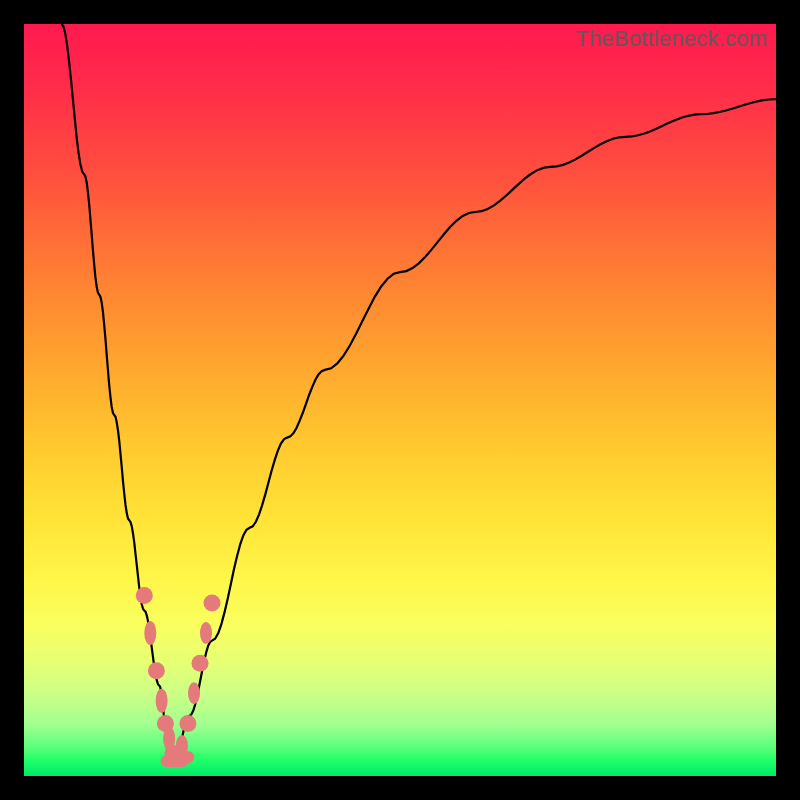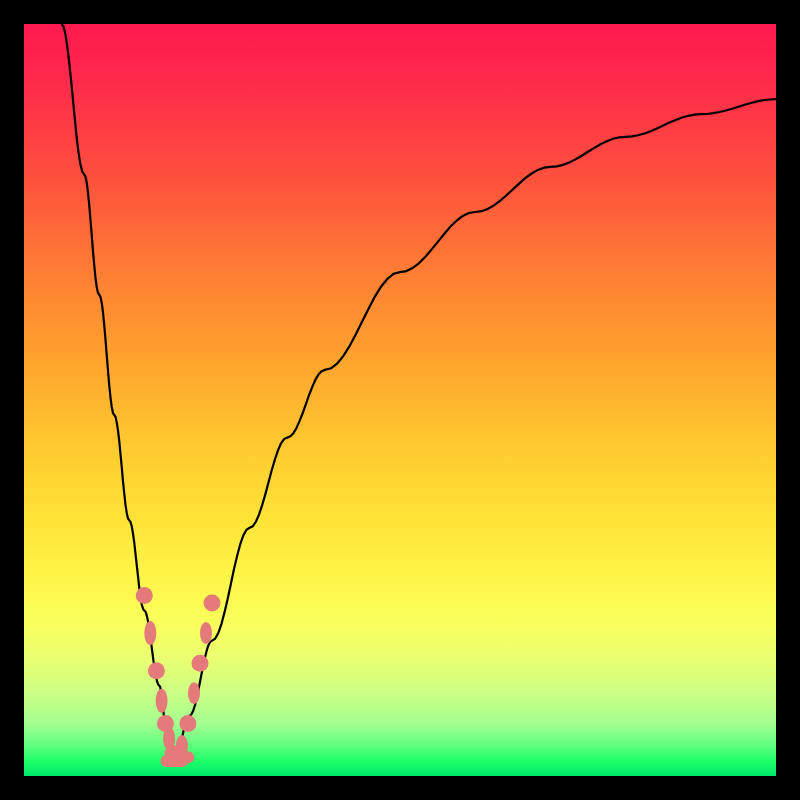--- a/index.html
+++ b/index.html
@@ -70,20 +70,21 @@
     fill: #e47a7a;
     stroke: none;
   }
 </style>
 </head>
 <body>
 
 <div class="frame">
   <div class="plot-area">
 
+    <div class="watermark">TheBottleneck.com</div>
 
     <svg class="curves" viewBox="0 0 752 752" preserveAspectRatio="none">
 
       <path id="left-branch" class="curve" d="M37.6 0.0 L39.5 2.6 L41.4 10.1 L43.2 22.0 L45.1 37.6 L47.0 55.7 L48.9 75.2 L50.8 94.7 L52.6 112.8 L54.5 128.4 L56.4 140.3 L58.3 147.8 L60.2 150.4 L61.4 152.4 L62.7 158.5 L63.9 168.0 L65.2 180.5 L66.4 195.0 L67.7 210.6 L68.9 226.1 L70.2 240.6 L71.4 253.1 L72.7 262.7 L73.9 268.7 L75.2 270.7 L76.5 272.8 L77.7 278.8 L79.0 288.3 L80.2 300.8 L81.5 315.3 L82.7 330.9 L84.0 346.5 L85.2 361.0 L86.5 373.4 L87.7 383.0 L89.0 389.0 L90.2 391.0 L91.5 392.8 L92.7 398.1 L94.0 406.5 L95.3 417.4 L96.5 430.1 L97.8 443.7 L99.0 457.3 L100.3 470.0 L101.5 480.9 L102.8 489.3 L104.0 494.5 L105.3 496.3 L106.5 497.9 L107.8 502.4 L109.0 509.5 L110.3 518.9 L111.5 529.8 L112.8 541.4 L114.1 553.1 L115.3 564.0 L116.6 573.3 L117.8 580.5 L119.1 585.0 L120.3 586.6 L121.6 587.8 L122.8 591.6 L124.1 597.6 L125.3 605.4 L126.6 614.4 L127.8 624.2 L129.1 633.9 L130.3 643.0 L131.6 650.7 L132.9 656.7 L134.1 660.5 L135.4 661.8 L136.0 662.5 L136.6 664.8 L137.2 668.4 L137.9 673.0 L138.5 678.5 L139.1 684.3 L139.7 690.2 L140.4 695.6 L141.0 700.3 L141.6 703.9 L142.3 706.1 L142.9 706.9 L143.5 707.4 L144.1 708.9 L144.8 711.3 L145.4 714.4 L146.0 718.0 L146.6 721.9 L147.3 725.8 L147.9 729.4 L148.5 732.6 L149.1 734.9 L149.8 736.4 L150.4 737.0"></path>
 
       <path id="right-branch" class="curve" d="M150.4 737.0 L151.7 736.2 L152.9 733.9 L154.2 730.4 L155.4 725.7 L156.7 720.2 L157.9 714.4 L159.2 708.6 L160.4 703.1 L161.7 698.4 L162.9 694.9 L164.2 692.6 L165.4 691.8 L167.3 690.6 L169.2 686.8 L171.1 680.8 L173.0 673.0 L174.8 664.0 L176.7 654.2 L178.6 644.5 L180.5 635.4 L182.4 627.7 L184.2 621.7 L186.1 617.9 L188.0 616.6 L191.1 614.7 L194.3 609.1 L197.4 600.1 L200.5 588.4 L203.7 574.8 L206.8 560.2 L209.9 545.6 L213.1 532.0 L216.2 520.4 L219.3 511.4 L222.5 505.8 L225.6 503.8 L228.7 502.3 L231.9 497.8 L235.0 490.6 L238.1 481.3 L241.3 470.4 L244.4 458.7 L247.5 447.0 L250.7 436.2 L253.8 426.8 L256.9 419.6 L260.1 415.1 L263.2 413.6 L266.3 412.4 L269.5 409.1 L272.6 403.7 L275.7 396.7 L278.9 388.5 L282.0 379.8 L285.1 371.0 L288.3 362.8 L291.4 355.8 L294.5 350.5 L297.7 347.1 L300.8 345.9 L307.1 344.3 L313.3 339.4 L319.6 331.6 L325.9 321.5 L332.1 309.7 L338.4 297.0 L344.7 284.4 L350.9 272.6 L357.2 262.5 L363.5 254.7 L369.7 249.8 L376.0 248.2 L382.3 247.1 L388.5 244.1 L394.8 239.3 L401.1 233.1 L407.3 225.9 L413.6 218.1 L419.9 210.3 L426.1 203.0 L432.4 196.8 L438.7 192.0 L444.9 189.0 L451.2 188.0 L457.5 187.2 L463.7 185.0 L470.0 181.4 L476.3 176.7 L482.5 171.3 L488.8 165.4 L495.1 159.6 L501.3 154.2 L507.6 149.5 L513.9 145.9 L520.1 143.6 L526.4 142.9 L532.7 142.4 L538.9 140.9 L545.2 138.5 L551.5 135.4 L557.7 131.7 L564.0 127.8 L570.3 123.9 L576.5 120.3 L582.8 117.2 L589.1 114.8 L595.3 113.3 L601.6 112.8 L607.9 112.4 L614.1 111.3 L620.4 109.5 L626.7 107.2 L632.9 104.4 L639.2 101.5 L645.5 98.6 L651.7 95.9 L658.0 93.5 L664.3 91.8 L670.5 90.6 L676.8 90.2 L683.1 90.0 L689.3 89.2 L695.6 88.0 L701.9 86.5 L708.1 84.7 L714.4 82.7 L720.7 80.8 L726.9 79.0 L733.2 77.4 L739.5 76.2 L745.7 75.5 L752.0 75.2"></path>
 
       <g id="markers-group">
           <circle cx="120.3" cy="571.5" r="8.5" class="marker"></circle>
           <rect x="120.3" y="597.1" width="12.0" height="24.0" rx="12.0" class="marker-pill"></rect>

